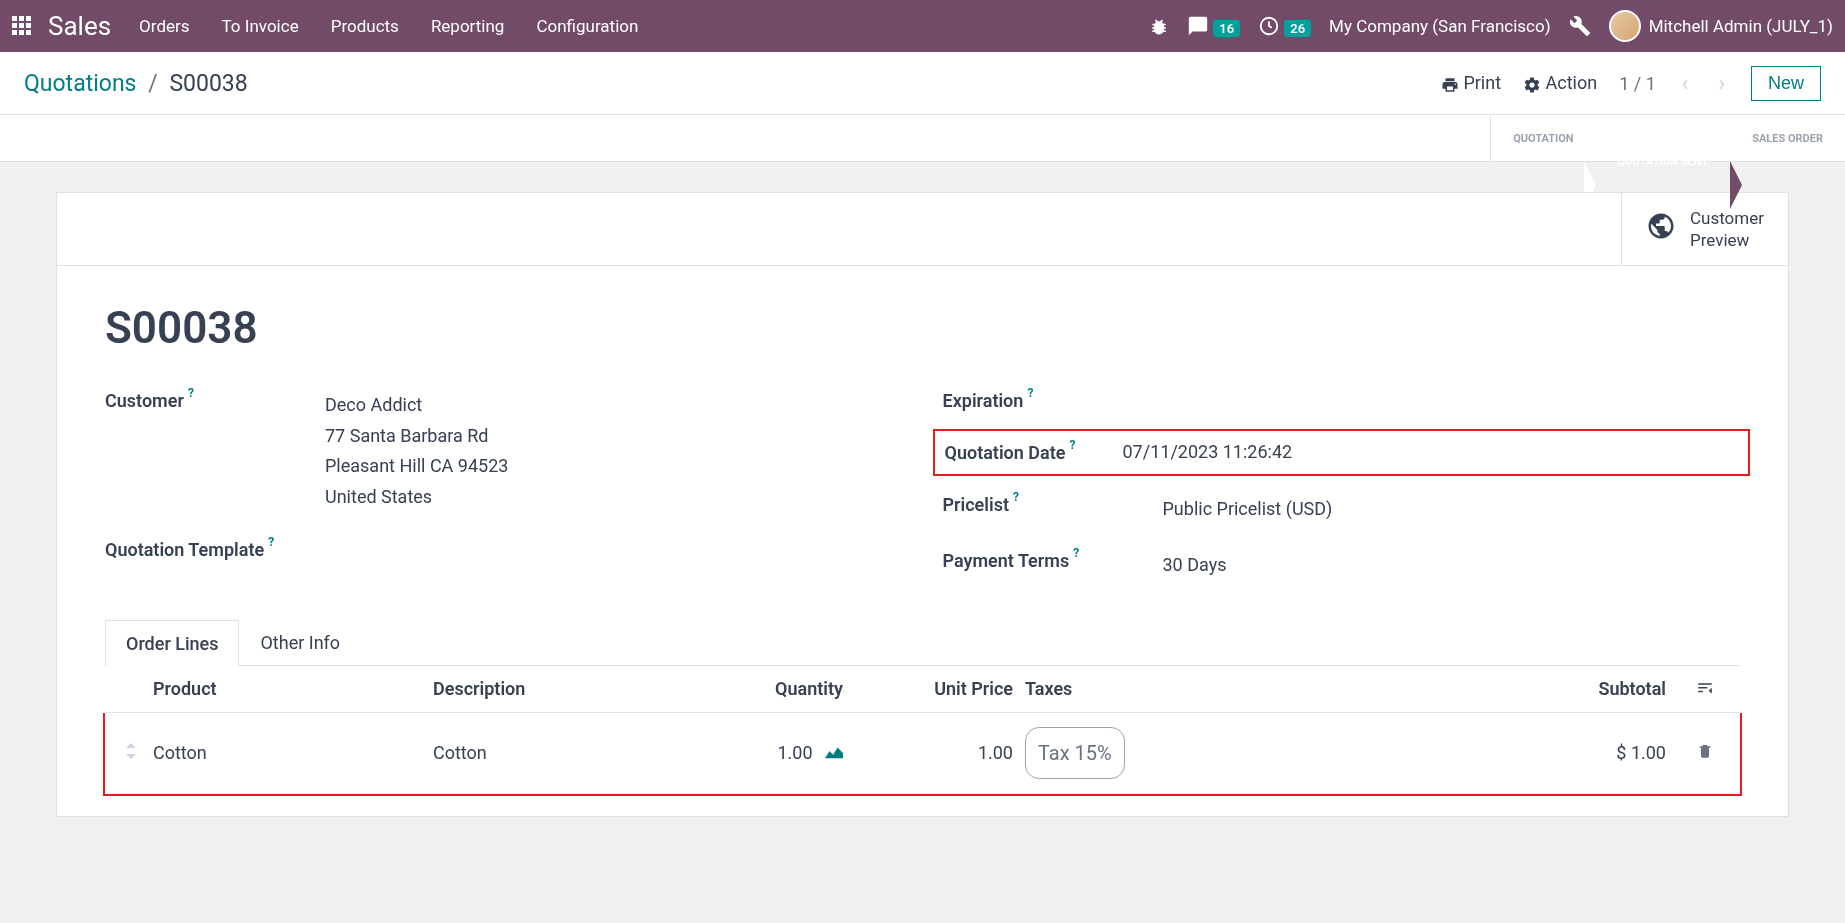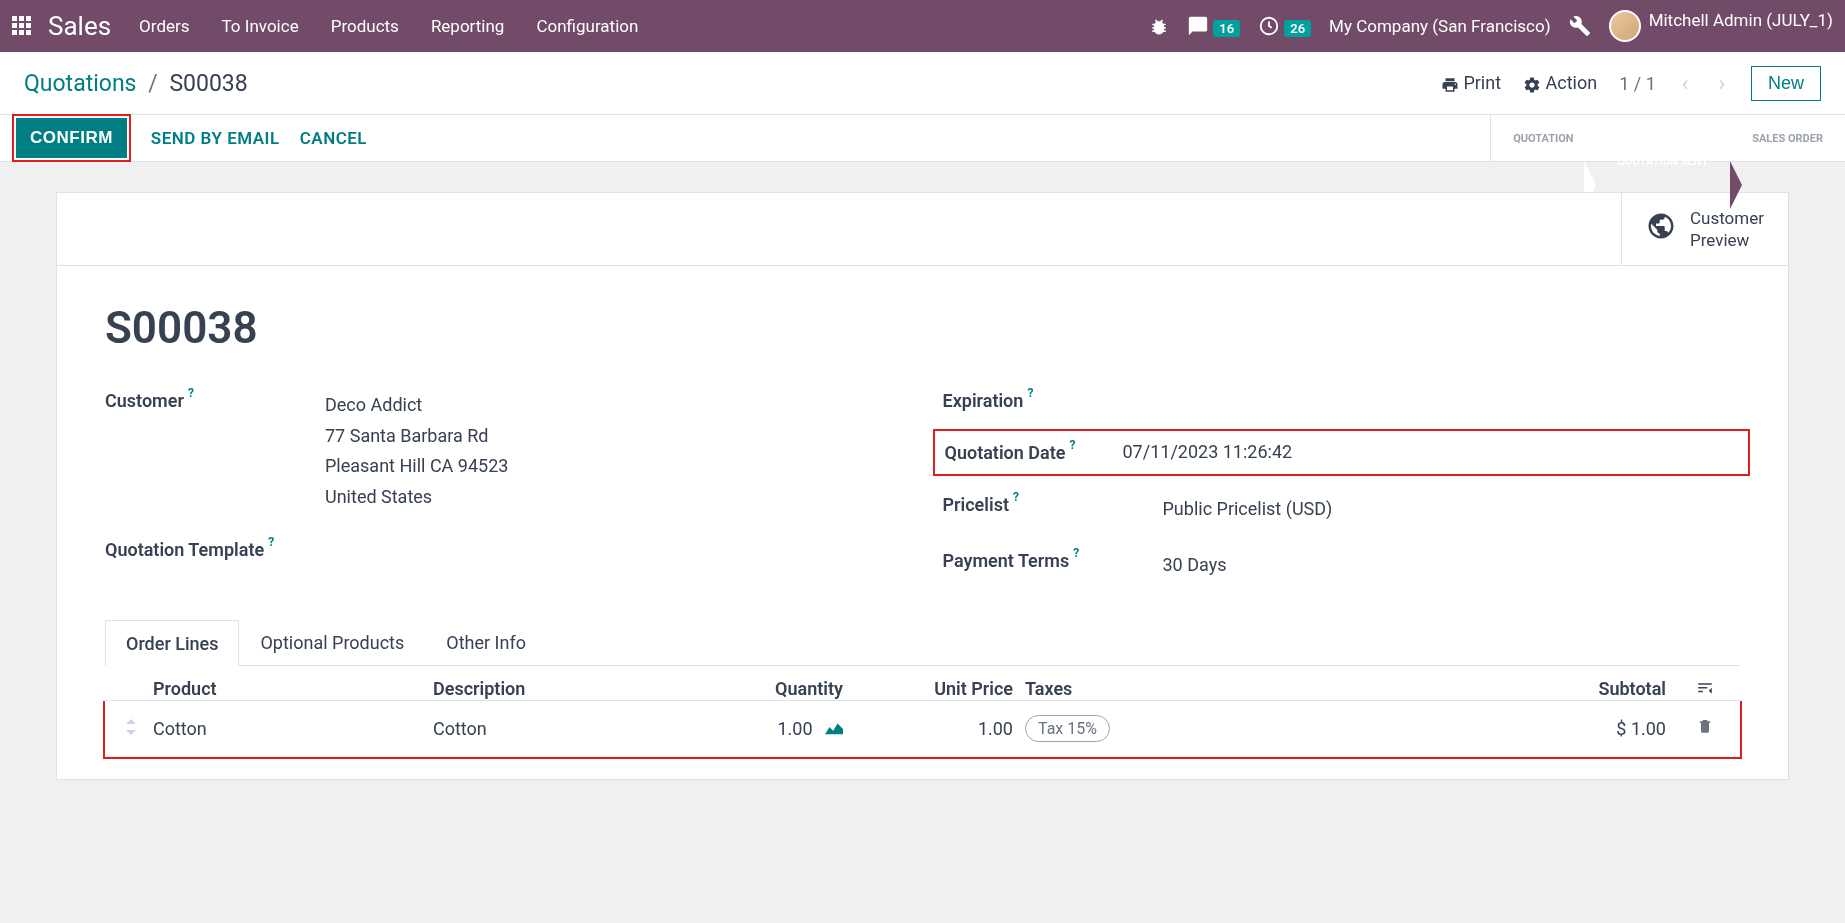--- a/index.html
+++ b/index.html
@@ -10,21 +10,21 @@
 .topnav .apps-icon { margin-right: 16px; display: flex; align-items: center; }
 .topnav .brand { font-size: 26px; font-weight: 400; margin-right: 28px; }
 .topnav .menu-items { display: flex; gap: 32px; }
 .topnav .menu-item { cursor: pointer; }
 .topnav .spacer { flex: 1; }
 .topnav .right { display: flex; align-items: center; gap: 18px; }
 .topnav .badge-wrap { position: relative; display: flex; align-items: flex-end; }
 .topnav .badge { background: #00A09D; color: #fff; font-size: 13px; padding: 1px 6px; border-radius: 3px; margin-left: 4px; font-weight: 600; }
 .topnav .company { font-size: 17px; }
 .topnav .avatar { width: 32px; height: 32px; border-radius: 50%; background: linear-gradient(135deg, #e8c8a0, #d4a574); border: 2px solid #fff; }
-.topnav .user-wrap { display: flex; align-items: flex-start; gap: 8px; }
+.topnav .user-wrap { display: flex; align-items: center; gap: 8px; }
 
 
 .breadcrumb-row { background: #fff; display: flex; align-items: center; padding: 10px 24px; height: 62px; }
 .breadcrumb { font-size: 23px; }
 .breadcrumb .root { color: #017E84; }
 .breadcrumb .sep { color: #6b7280; margin: 0 6px; }
 .breadcrumb .current { color: #374151; }
 .breadcrumb-row .spacer { flex: 1; }
 .breadcrumb-actions { display: flex; align-items: center; gap: 22px; font-size: 18px; color: #374151; }
 .breadcrumb-actions .pager { color: #6b7280; }
@@ -64,32 +64,32 @@
 .qdate-highlight { border: 2.5px solid #e11d1d; padding: 6px 10px; display: flex; align-items: center; margin: -8px -10px; }
 .qdate-highlight .form-label { width: 178px; }
 
 
 .tabs { display: flex; border-bottom: 1px solid #dee2e6; margin-top: 38px; }
 .tab { padding: 12px 20px; font-size: 18px; color: #374151; cursor: pointer; border: 1px solid transparent; border-bottom: none; }
 .tab.active { border-color: #dee2e6; background: #fff; position: relative; top: 1px; color: #374151; font-weight: 500; }
 
 
 .lines-wrap { border: 2.5px solid #e11d1d; border-top: none; margin: 0 -2px; }
-.lines-head { display: flex; padding: 12px 20px 0 48px; font-size: 18px; font-weight: 600; color: #374151; border-bottom: 1px solid #dee2e6; }
+.lines-head { display: flex; padding: 12px 20px 12px 48px; font-size: 18px; font-weight: 600; color: #374151; border-bottom: 1px solid #dee2e6; }
 .col-product { width: 280px; }
 .col-desc { width: 300px; }
 .col-qty { width: 150px; text-align: right; padding-right: 40px; }
 .col-price { width: 130px; text-align: right; }
 .col-taxes { width: 160px; padding-left: 12px; }
 .col-subtotal { flex: 1; text-align: right; padding-right: 24px; }
 .col-cfg { width: 30px; text-align: center; }
 
 .lines-row { display: flex; align-items: center; padding: 14px 20px 14px 20px; font-size: 18px; color: #374151; border-bottom: 1px solid #eef0f2; }
 .lines-row .handle { width: 28px; color: #cbd5e1; font-size: 14px; }
-.tax-tag { border: 1.5px solid #9ca3af; border-radius: 14px; padding: 3px 12px; font-size: 16px; color: #6b7280; display: inline-block; }
+.tax-tag { border: 1.5px solid #9ca3af; border-radius: 14px; padding: 13px 12px; font-size: 20px; color: #6b7280; display: inline-block; }
 .chart-ic { color: #017E84; margin-left: 8px; }
 .trash-ic { color: #6b7280; }
 
 .add-row { display: flex; gap: 22px; padding: 14px 20px 14px 48px; font-size: 18px; }
 .add-link { color: #017E84; cursor: pointer; }
 
 .svg-icon { display: inline-block; vertical-align: middle; }
 </style>
 </head>
 <body>
@@ -170,27 +170,20 @@
       <span>Action</span>
     </span>
     <span class="pager">1 / 1</span>
     <span class="arrow">‹</span>
     <span class="arrow">›</span>
     <button class="new-btn">New</button>
   </div>
 </div>
 
 <div class="statusbar">
-  <div class="left-btns">
-    <span class="confirm-highlight">
-      <button class="confirm-btn">CONFIRM</button>
-    </span>
-    <span class="text-btn">SEND BY EMAIL</span>
-    <span class="text-btn">CANCEL</span>
-  </div>
   <div class="spacer"></div>
   <div class="stages">
     <div class="stage">QUOTATION</div>
     <div class="stage active">QUOTATION SENT</div>
     <div class="stage">SALES ORDER</div>
   </div>
 </div>
 
 <div class="sheet-wrap">
   <div class="sheet">
@@ -259,21 +252,20 @@
               <span>Payment Terms</span>
               <span class="help">?</span>
             </div>
             <div class="form-value">30 Days</div>
           </div>
         </div>
       </div>
 
       <div class="tabs">
         <div class="tab active">Order Lines</div>
-        <div class="tab">Optional Products</div>
         <div class="tab">Other Info</div>
       </div>
 
       <div class="lines-head">
         <div class="col-product">Product</div>
         <div class="col-desc">Description</div>
         <div class="col-qty">Quantity</div>
         <div class="col-price">Unit Price</div>
         <div class="col-taxes">Taxes</div>
         <div class="col-subtotal">Subtotal</div>

